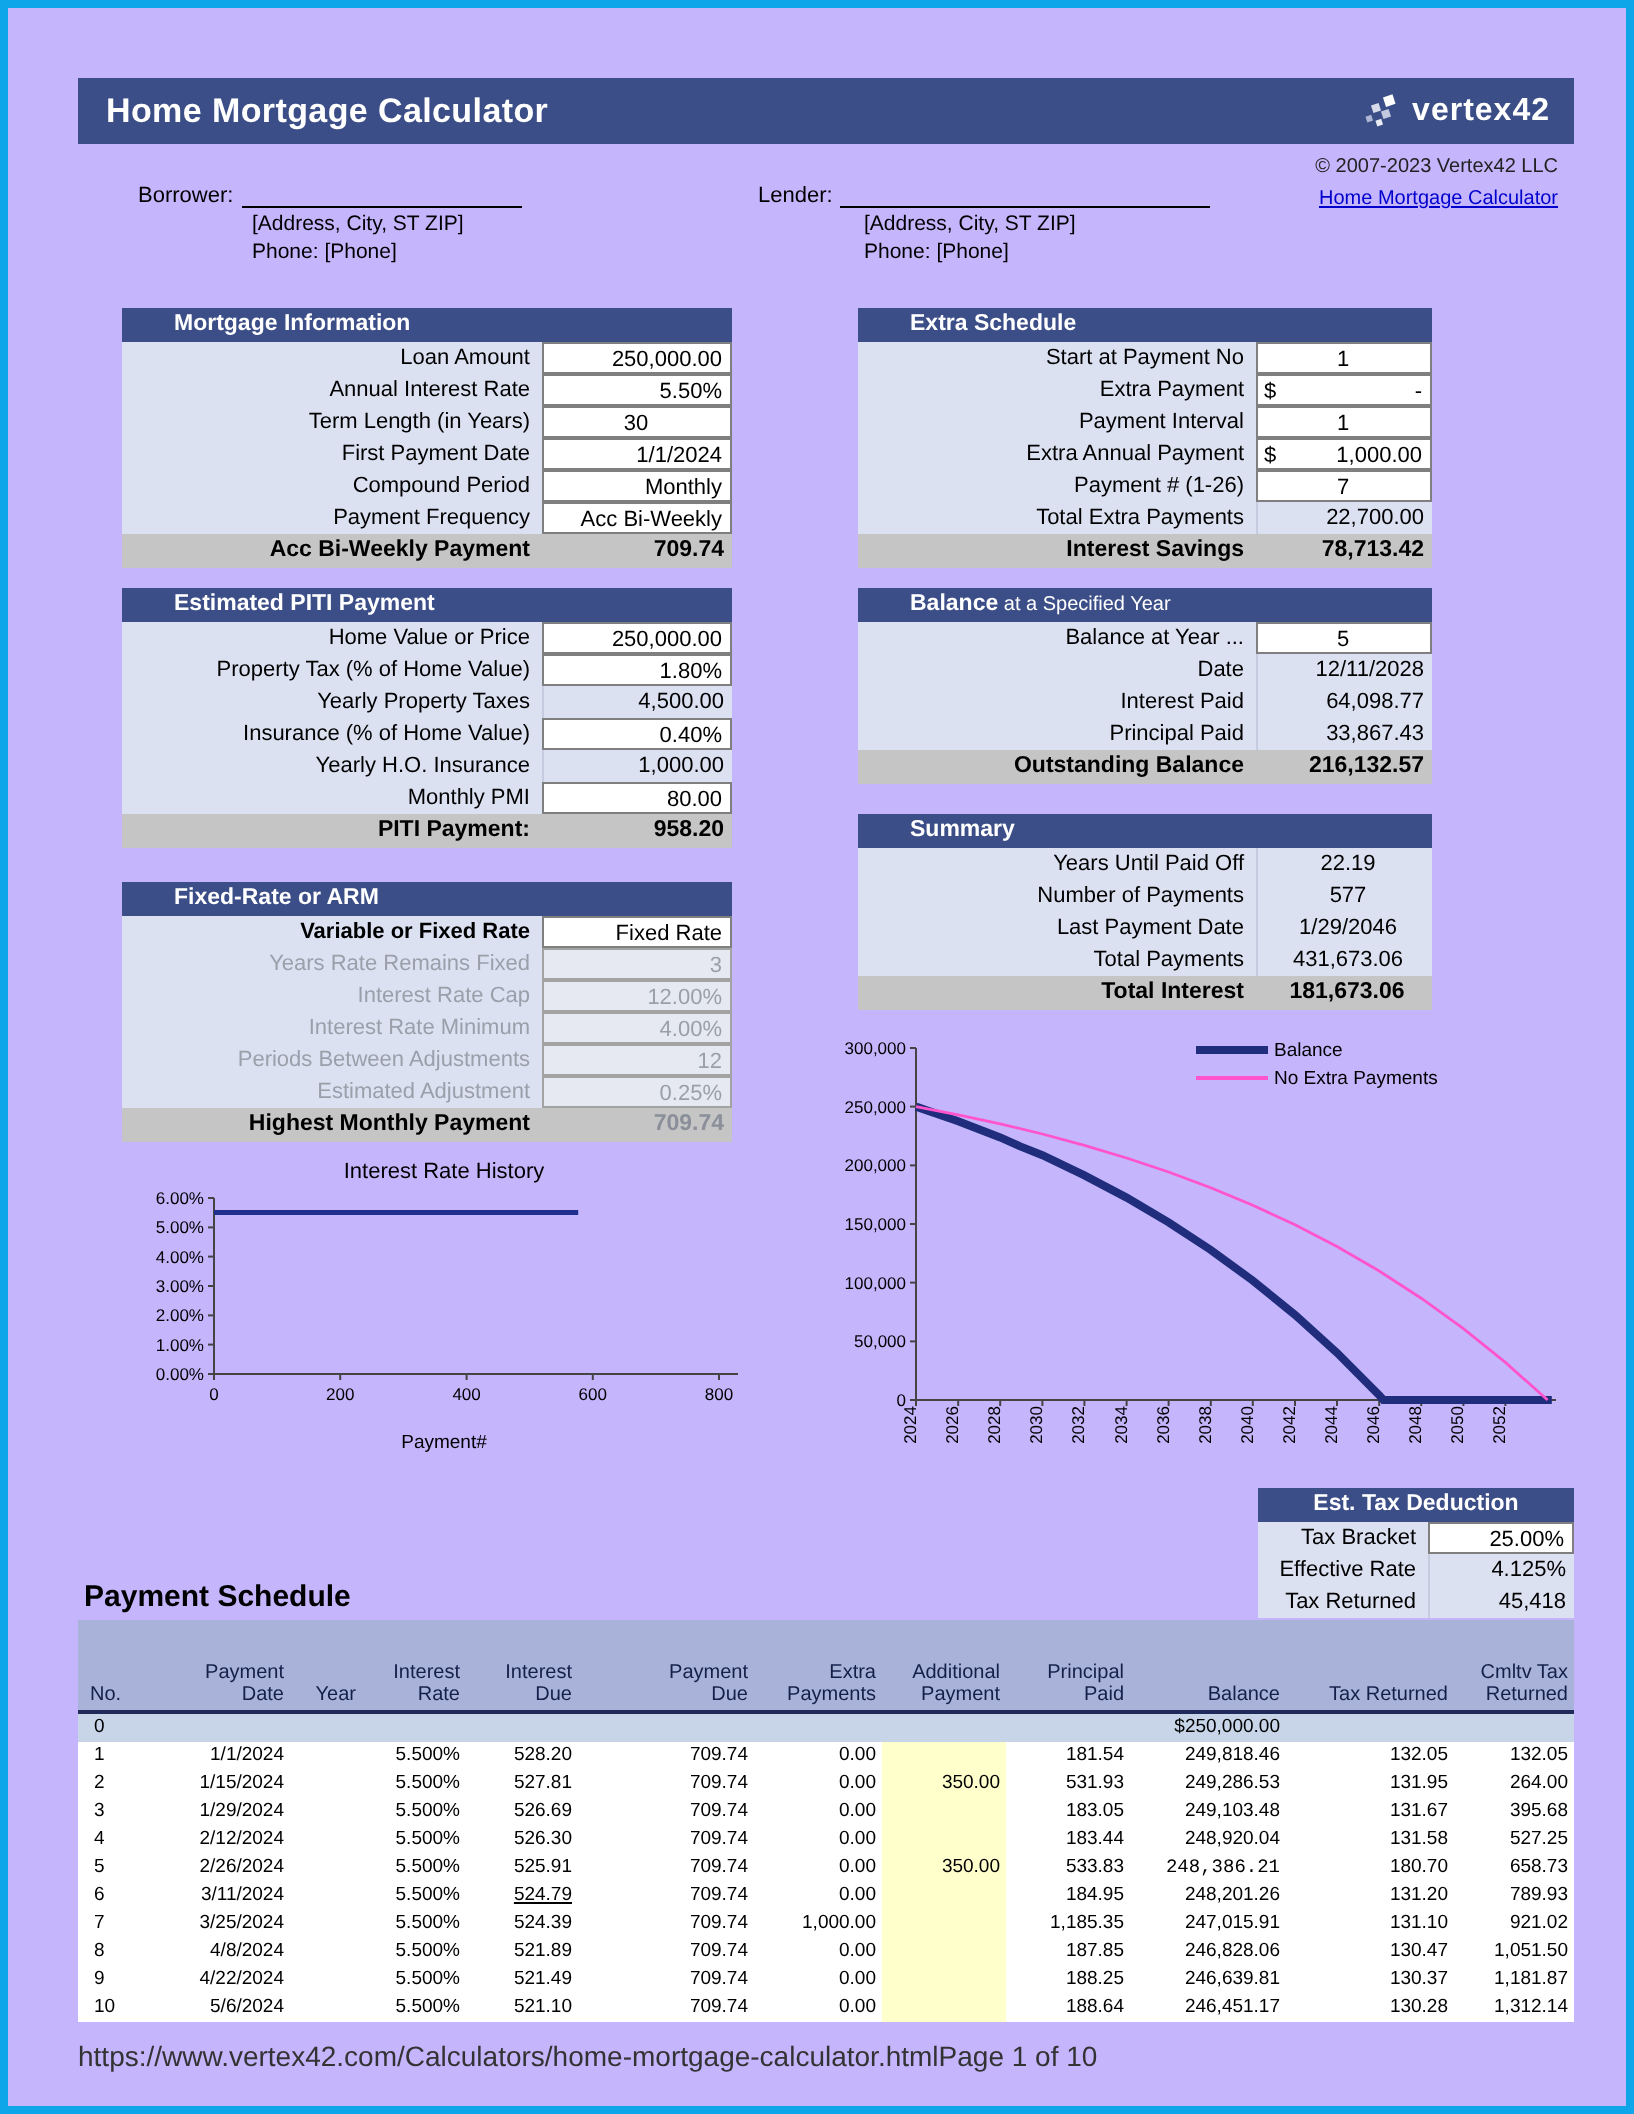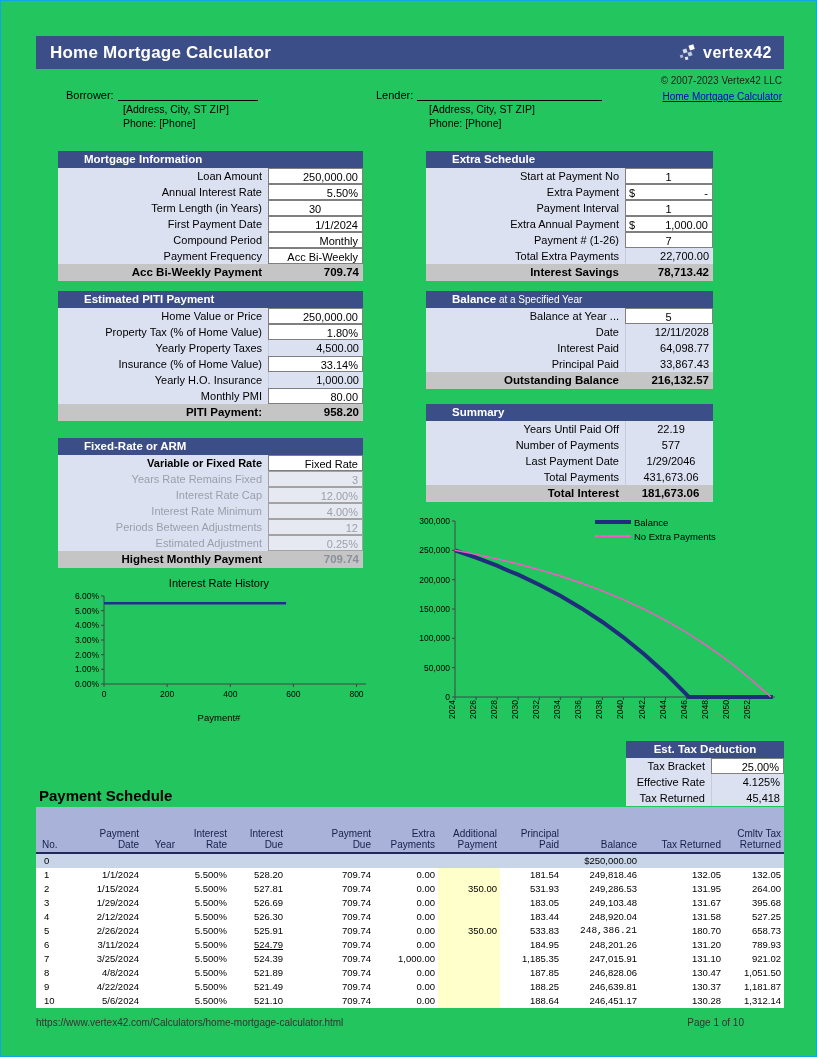--- a/index.html
+++ b/index.html
@@ -1,17 +1,17 @@
 <!DOCTYPE html>
 <html><head>
 <meta charset="utf-8">
 <style>
   * { margin:0; padding:0; box-sizing:border-box; }
   body { background:#ffffff; font-family:"Liberation Sans", sans-serif; }
-  #page { position:relative; width:817px; height:1057px; background:#22c55e; border:1px solid #0ea5e9; overflow:hidden; }
+  #page { position:relative; width:817px; height:1057px; background:#c4b5fd; border:4px solid #0ea5e9; overflow:hidden; }
 
   
   #topbar { position:absolute; left:35px; top:35px; width:748px; height:33px;
     background:#3C4E87; display:flex; align-items:center; justify-content:space-between;
     padding:0 12px 0 14px; }
   #topbar .title { color:#fff; font-size:17px; font-weight:bold; letter-spacing:0.2px; }
   .logo { display:flex; align-items:center; gap:4px; color:#fff; }
   .logo .logo-text { font-size:16px; font-weight:bold; letter-spacing:0.5px; }
   .copyright { position:absolute; right:34px; top:74px; font-size:10px; color:#222; }
   .site-link { position:absolute; right:34px; top:90px; font-size:10px; color:#0000CC; text-decoration:underline; cursor:pointer; }
@@ -72,21 +72,21 @@
     font-size:10px; line-height:11px; padding:2px 3px 2px 0; }
   .th.c0 { text-align:left; padding-left:6px; }
   .trow { display:flex; height:14px; line-height:14px; background:#fff; }
   .trow.r0 { background:#C8D5E9; }
   .td { text-align:right; padding-right:3px; overflow:hidden; white-space:nowrap; }
   .td.c0 { text-align:left; padding-left:8px; }
   .td.yellow { background:#FFFFCC; }
 
   
   #footer { position:absolute; left:35px; top:1016px; width:708px; display:flex;
-    justify-content:space-between; font-size:10px; color:#333; }
+    font-size:14px; color:#333; }
 </style>
 </head>
 <body>
 
 <div id="page">
 
   <div id="topbar">
     <span class="title">Home Mortgage Calculator</span>
     <span class="logo">
       <svg width="22" height="18" viewBox="0 0 22 18">
@@ -180,21 +180,21 @@
             <span>1.80%</span>
           </div>
         </div>
         <div class="srow">
           <div class="slabel">Yearly Property Taxes</div>
           <div class="sval calc"><span>4,500.00</span></div>
         </div>
         <div class="srow">
           <div class="slabel">Insurance (% of Home Value)</div>
           <div class="sval inp">
-            <span>33.14%</span>
+            <span>0.40%</span>
           </div>
         </div>
         <div class="srow">
           <div class="slabel">Yearly H.O. Insurance</div>
           <div class="sval calc"><span>1,000.00</span></div>
         </div>
         <div class="srow">
           <div class="slabel">Monthly PMI</div>
           <div class="sval inp">
             <span>80.00</span>

